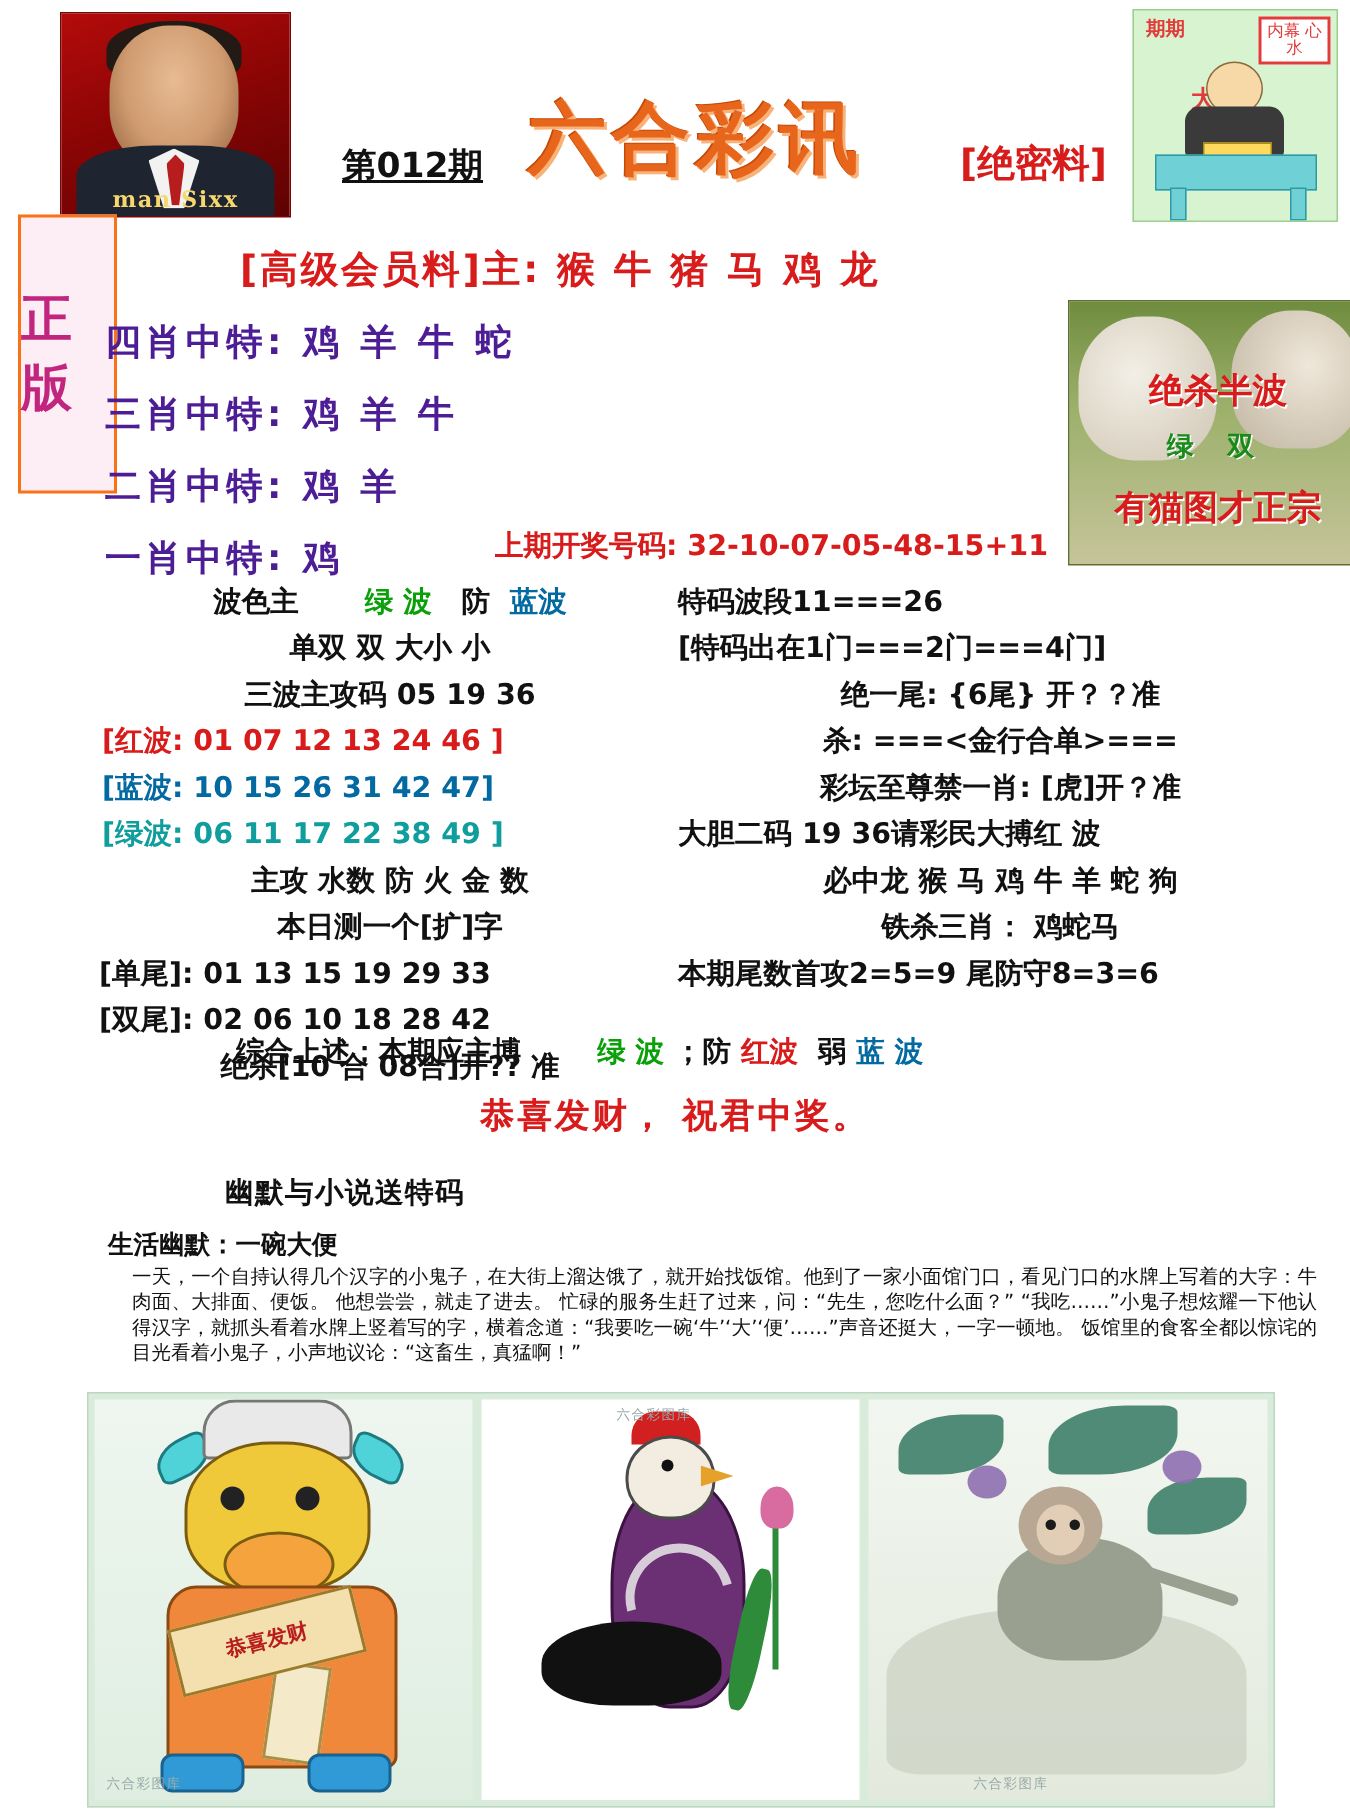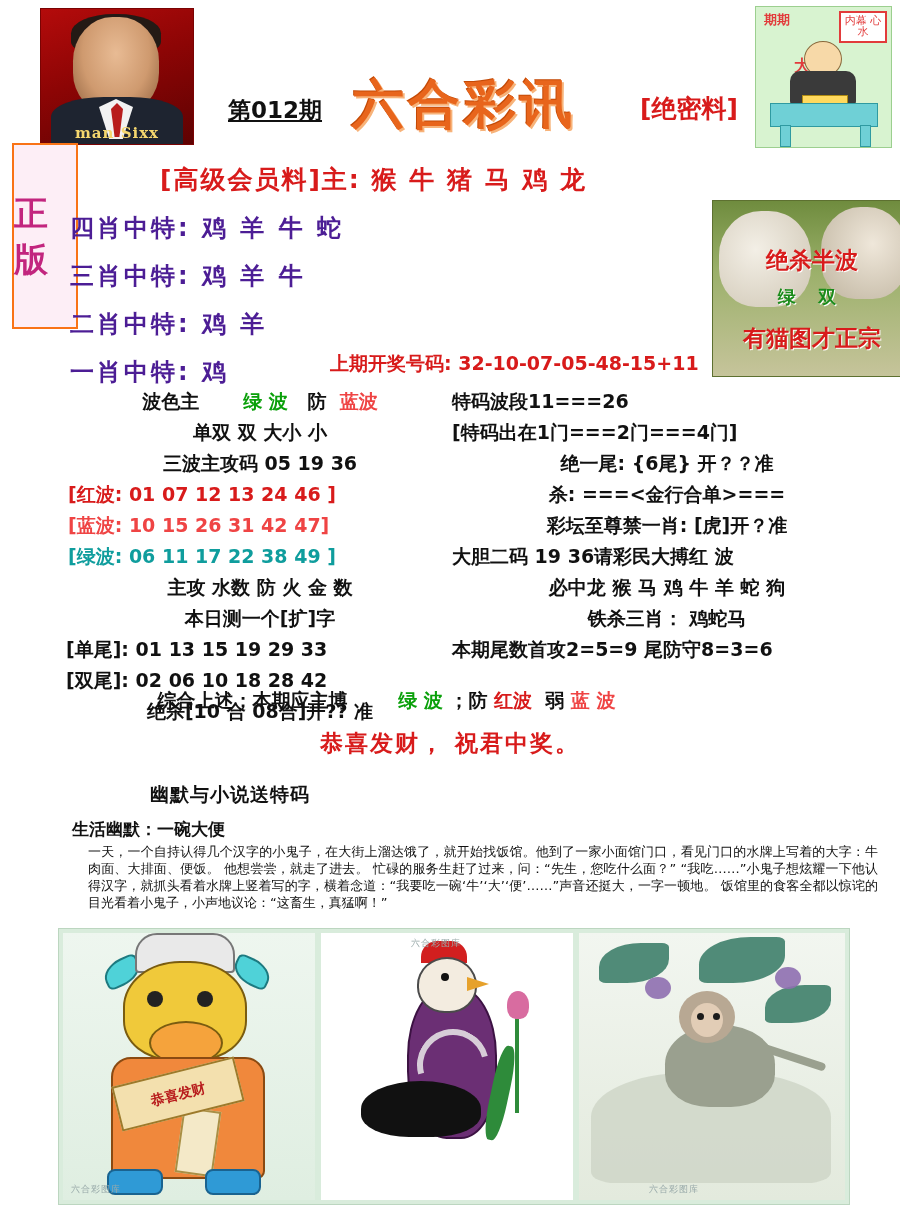--- a/index.html
+++ b/index.html
@@ -43,21 +43,21 @@
   .portrait .brand{
     position:absolute;left:0;bottom:2px;width:152px;text-align:center;
     font-size:15px;font-weight:bold;color:#f5d76e;letter-spacing:1px;
     font-family:"DejaVu Serif","Liberation Serif",serif;
   }
 
   .title-issue{
     position:absolute;left:228px;top:95px;font-size:23px;font-weight:bold;color:#111;text-decoration:underline;
   }
   .main-title{
-    position:absolute;left:352px;top:70px;
+    position:absolute;left:352px;top:58px;
     font-size:52px;font-weight:bold;letter-spacing:4px;
     color:#e8651c;
     font-family:"DejaVu Serif","Liberation Serif",serif;
     text-shadow:2px 2px 0 #f7b37a, -1px -1px 0 #c44a06;
   }
   .sub-secret{
     position:absolute;left:640px;top:92px;font-size:25px;color:#d81b1b;font-weight:bold;
   }
 
   
@@ -106,21 +106,21 @@
   }
   .lastdraw{
     position:absolute;left:330px;top:351px;font-size:19px;font-weight:bold;color:#d81b1b;
   }
 
   
   .colL{position:absolute;left:60px;top:386px;width:400px;font-size:19px;color:#111;line-height:31px;font-weight:bold;}
   .colR{position:absolute;left:452px;top:386px;width:430px;font-size:19px;color:#111;line-height:31px;font-weight:bold;}
   .ctr{text-align:center;}
   .green{color:#0aa00a;margin-left:44px;}
-  .blue{color:#ef4444;}
+  .blue{color:#0369a1;}
   .red{color:#d81b1b;}
   .teal{color:#0f9d9d;}
 
   .wish{
     position:absolute;left:0;top:728px;width:900px;text-align:center;
     font-size:23px;font-weight:bold;color:#d81b1b;letter-spacing:2px;
   }
   .humor-title{
     position:absolute;left:150px;top:782px;font-size:19px;font-weight:bold;color:#111;letter-spacing:1px;
   }

